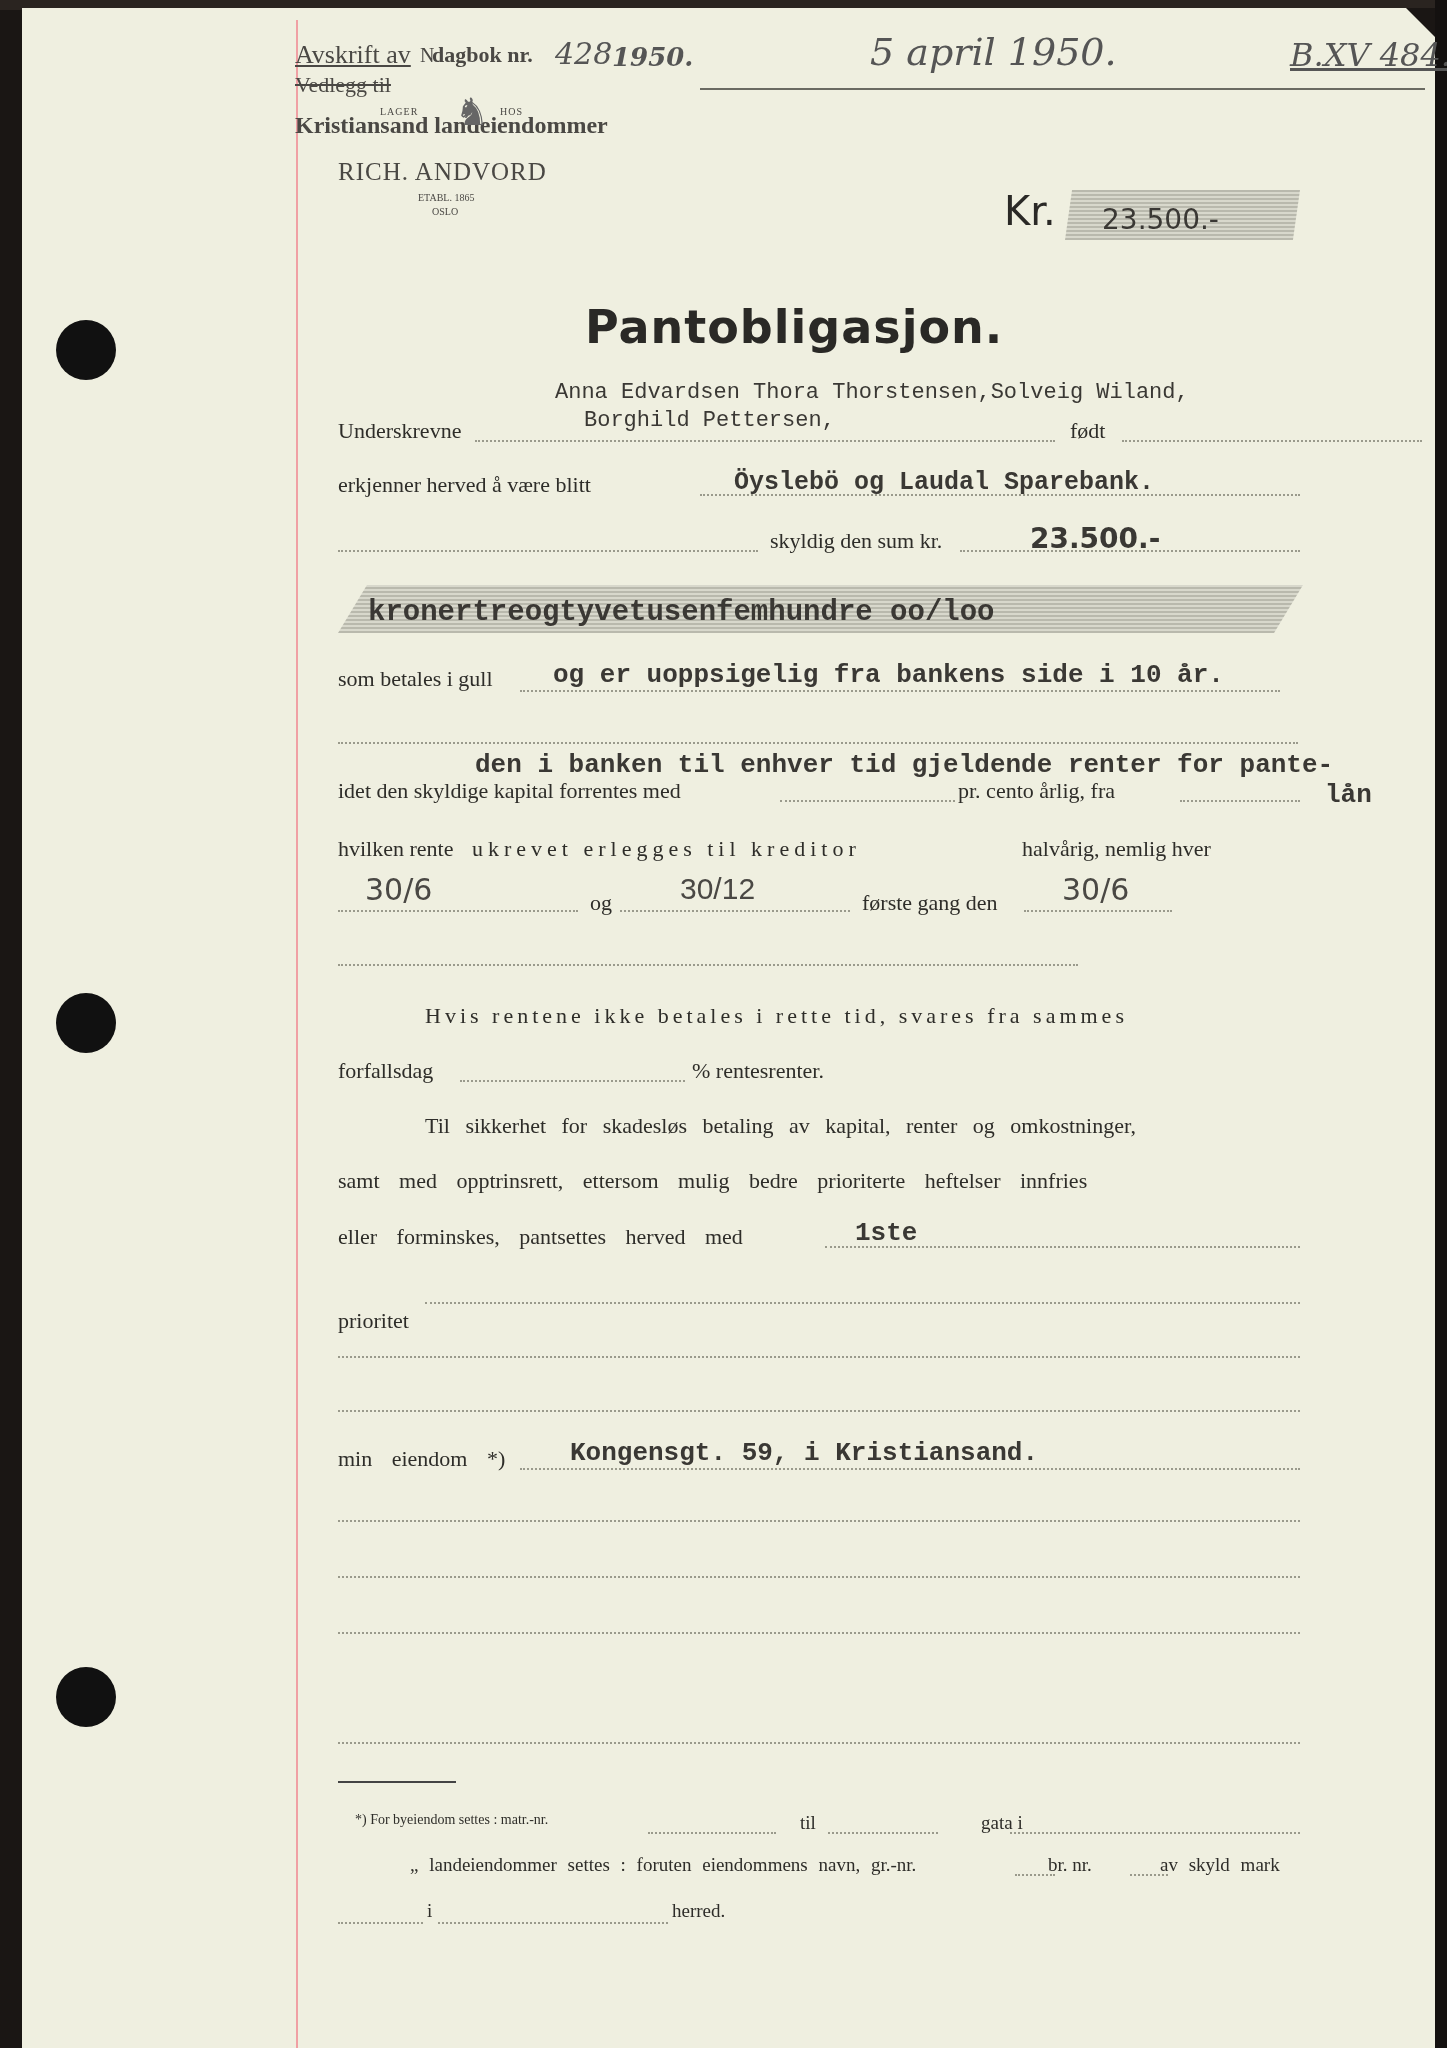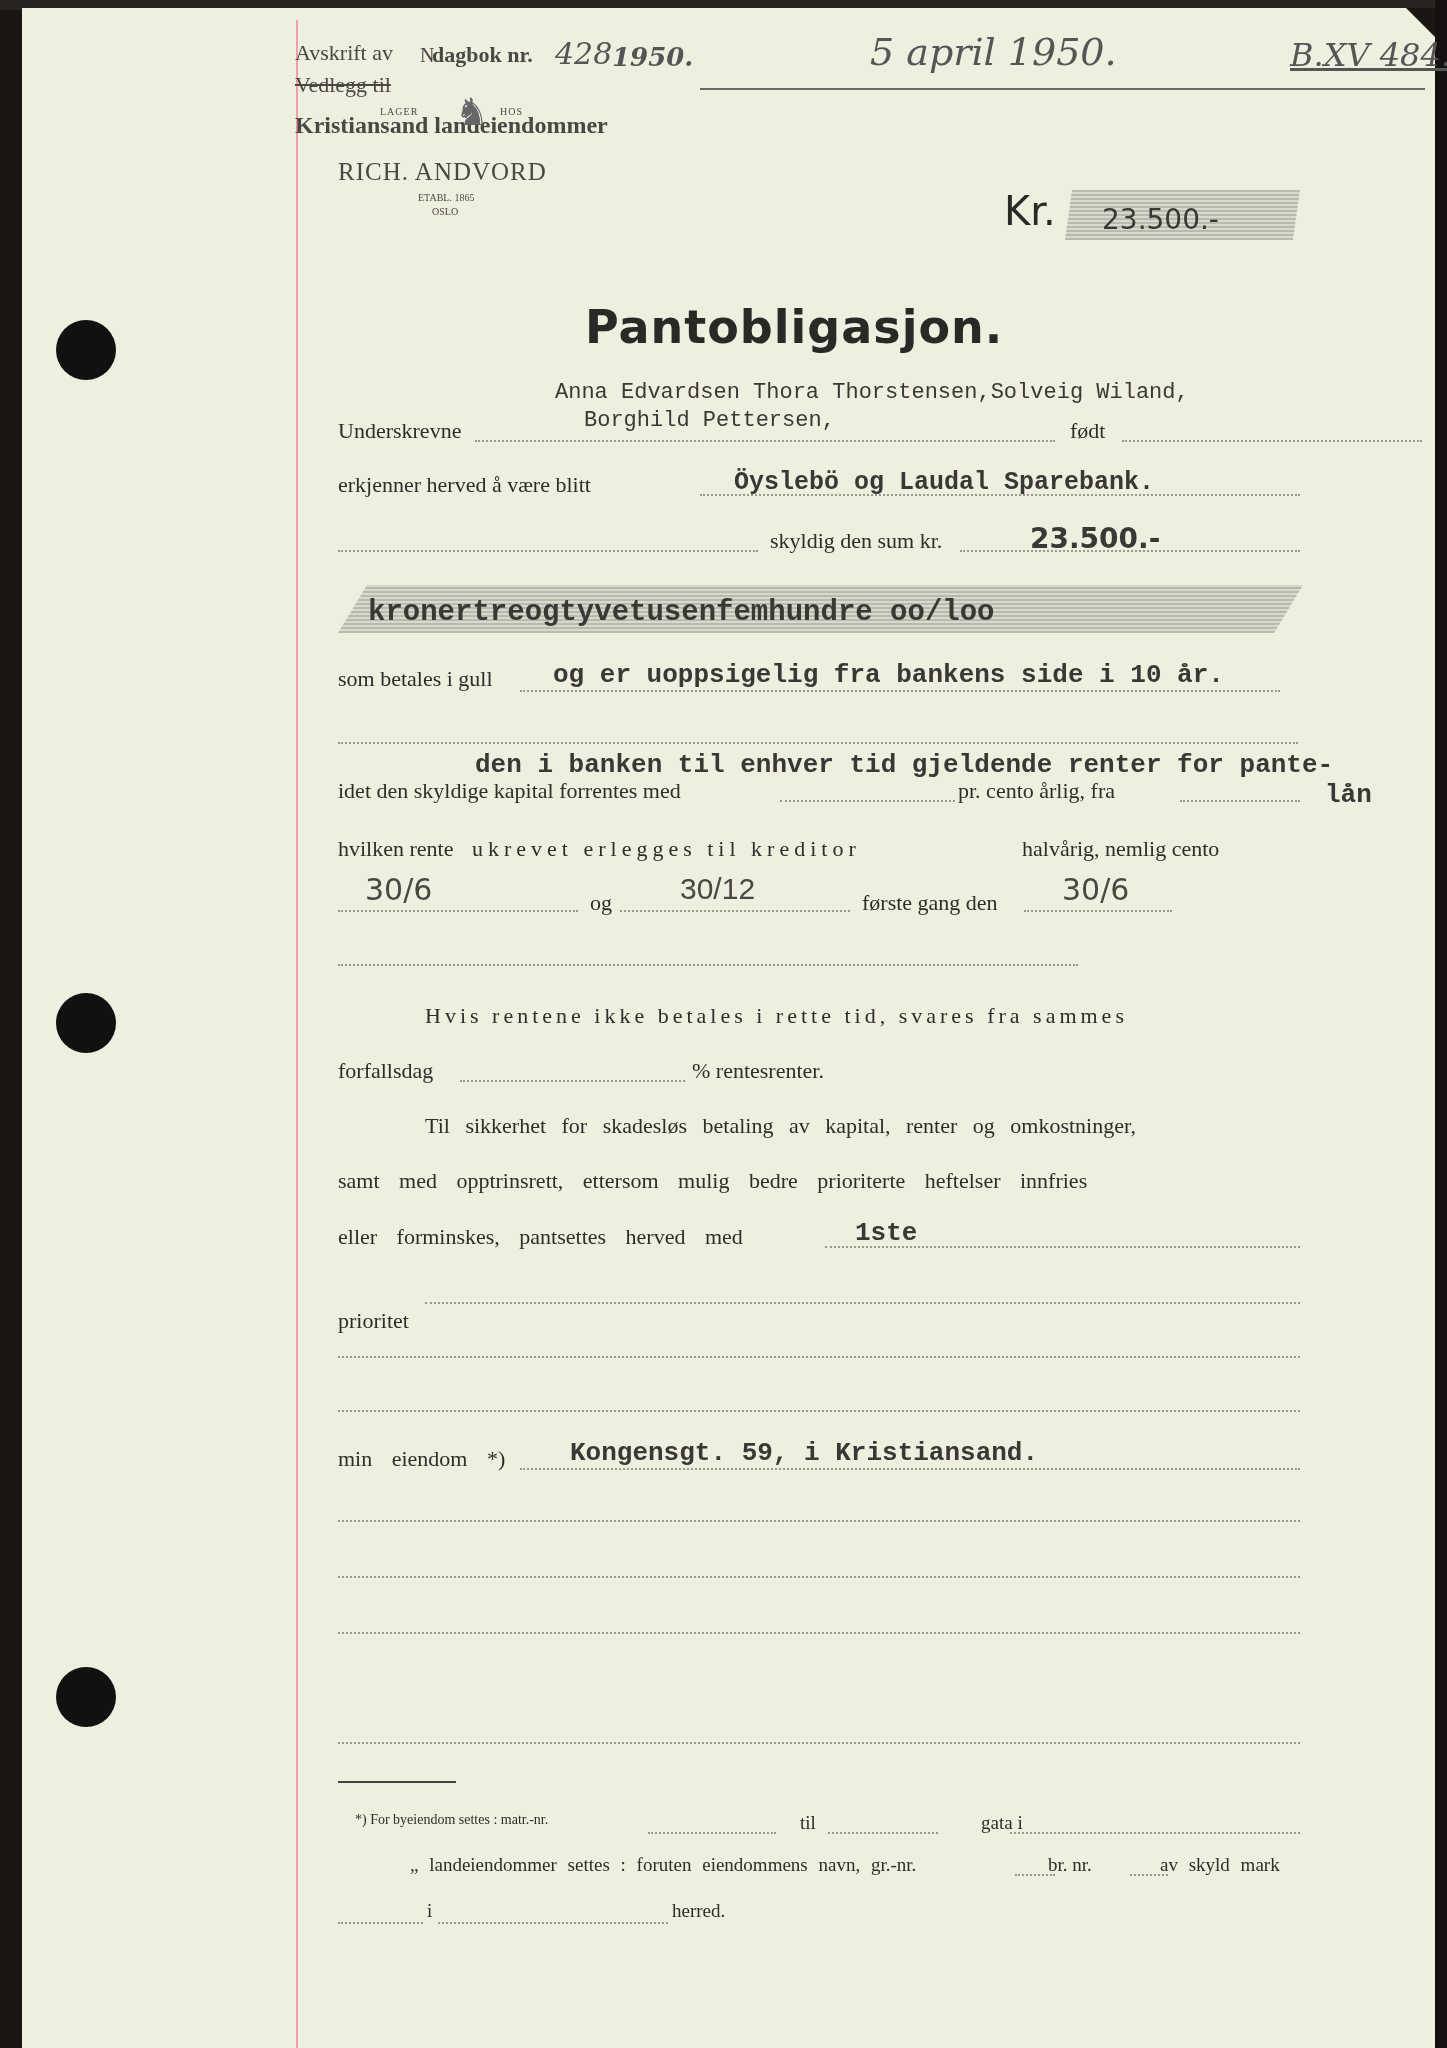--- a/index.html
+++ b/index.html
@@ -41,21 +41,21 @@
 <div class="page">
   <div class="corner"></div>
 </div>
 <div class="right-edge"></div>
 <div class="margin-line"></div>
 
 <div class="hole" style="top:320px"></div>
 <div class="hole" style="top:993px"></div>
 <div class="hole" style="top:1667px"></div>
 
-<div class="abs stamp" style="left:295px;top:40px;font-size:22px;">Avskrift av</div>
+<div class="abs stamp" style="left:295px;top:40px;font-size:26px;text-decoration:underline;">Avskrift av</div>
 <div class="abs stamp" style="left:420px;top:44px;font-size:20px;">N</div>
 <div class="abs stamp" style="left:432px;top:42px;font-size:22px;font-weight:bold;">dagbok nr.</div>
 <div class="abs hand" style="left:555px;top:36px;font-size:30px;">428</div>
 <div class="abs hand" style="left:612px;top:42px;font-size:26px;font-weight:bold;">1950.</div>
 <div class="abs stamp" style="left:295px;top:72px;font-size:22px;text-decoration:line-through;">Vedlegg til</div>
 <div class="abs stamp" style="left:380px;top:106px;font-size:10px;letter-spacing:1px;">LAGER</div>
 <div class="abs stamp" style="left:500px;top:106px;font-size:10px;letter-spacing:1px;">HOS</div>
 <div class="abs stamp" style="left:295px;top:112px;font-size:24px;font-weight:bold;">Kristiansand landeiendommer</div>
 <div class="abs stamp" style="left:455px;top:90px;font-size:38px;color:#666;">♞</div>
 <div class="abs stamp" style="left:338px;top:158px;font-size:25px;letter-spacing:1px;">RICH. ANDVORD</div>
@@ -98,21 +98,21 @@
 
 <div class="abs tw" style="left:475px;top:750px;font-size:26px;">den i banken til enhver tid gjeldende renter for pante-</div>
 <div class="abs serif" style="left:338px;top:778px;">idet den skyldige kapital forrentes med</div>
 <div class="dots" style="left:780px;top:800px;width:175px;"></div>
 <div class="abs serif" style="left:958px;top:778px;">pr. cento årlig, fra</div>
 <div class="dots" style="left:1180px;top:800px;width:120px;"></div>
 <div class="abs tw" style="left:1325px;top:780px;font-size:26px;">lån</div>
 
 <div class="abs serif" style="left:338px;top:836px;">hvilken rente</div>
 <div class="abs serif spaced" style="left:472px;top:836px;">ukrevet erlegges til kreditor</div>
-<div class="abs serif" style="left:1022px;top:836px;">halvårig, nemlig cento</div>
+<div class="abs serif" style="left:1022px;top:836px;">halvårig, nemlig hver</div>
 
 <div class="dots" style="left:338px;top:910px;width:240px;"></div>
 <div class="abs" style="left:365px;top:872px;font-family:'DejaVu Sans',sans-serif;font-size:30px;color:#4a4844;">30/6</div>
 <div class="abs serif" style="left:590px;top:890px;">og</div>
 <div class="dots" style="left:620px;top:910px;width:230px;"></div>
 <div class="abs" style="left:680px;top:872px;font-family:Liberation Sans, sans-serif;font-size:30px;color:#4a4844;">30/12</div>
 <div class="abs serif" style="left:862px;top:890px;">første gang den</div>
 <div class="dots" style="left:1024px;top:910px;width:148px;"></div>
 <div class="abs" style="left:1062px;top:872px;font-family:'DejaVu Sans',sans-serif;font-size:30px;color:#4a4844;">30/6</div>
 <div class="dots" style="left:338px;top:964px;width:740px;"></div>

